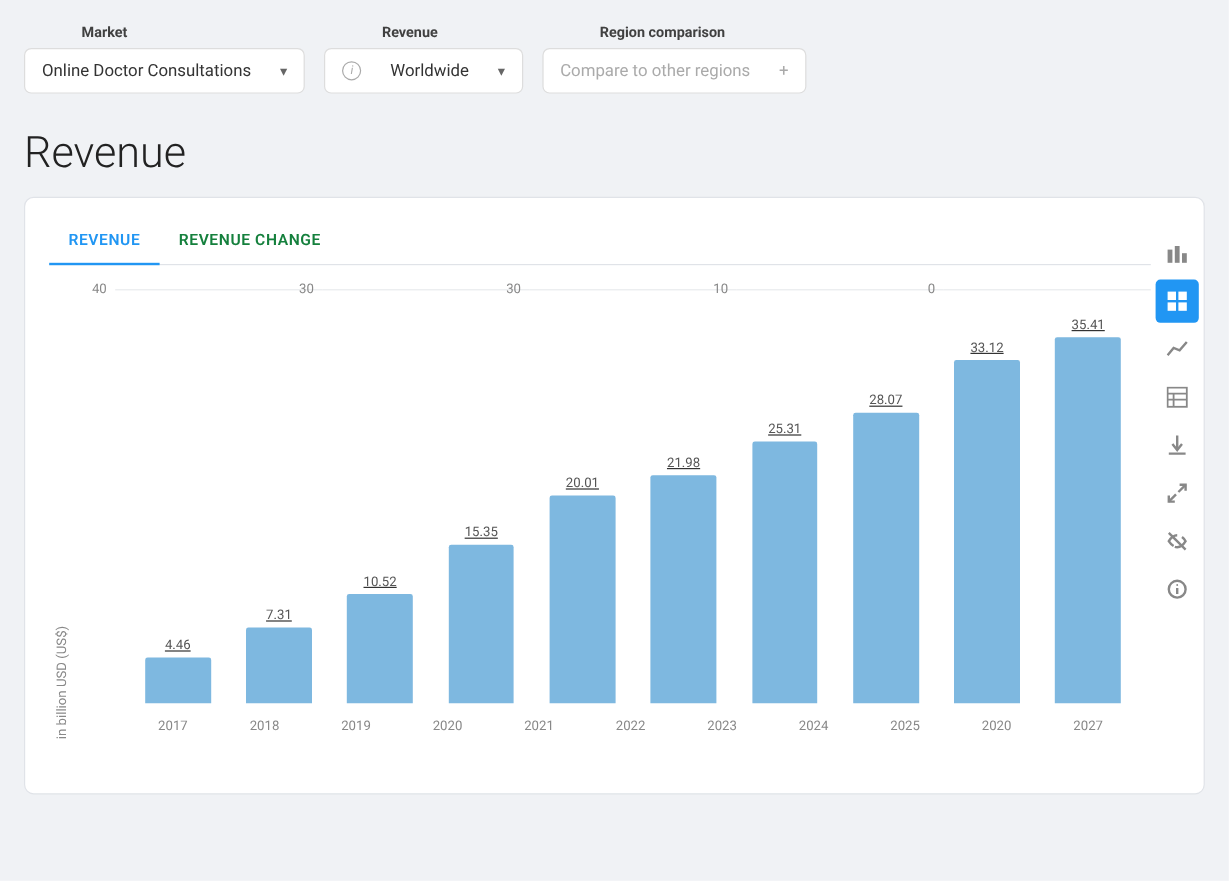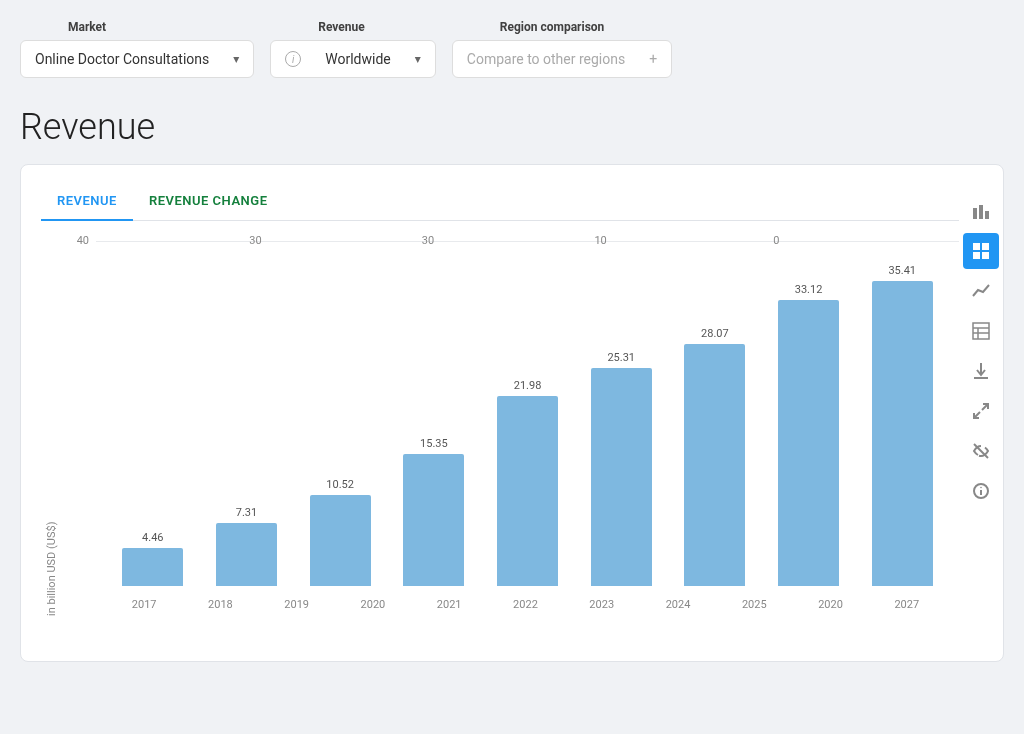--- a/index.html
+++ b/index.html
@@ -177,20 +177,21 @@
     }
 
     .bar-group {
       flex: 1;
       display: flex;
       flex-direction: column;
       align-items: center;
       height: 100%;
       justify-content: flex-end;
       position: relative;
+      text-decoration: underline;
     }
 
     .bar-value {
       font-size: 11px;
       color: #555;
       margin-bottom: 4px;
       font-weight: 400;
     }
 
     .bar {
@@ -322,20 +323,24 @@
               <div class="bar-value">7.31</div>
               <div class="bar" style="height: 18.275%;"></div>
             </div>
             <div class="bar-group">
               <div class="bar-value">10.52</div>
               <div class="bar" style="height: 26.3%;"></div>
             </div>
             <div class="bar-group">
               <div class="bar-value">15.35</div>
               <div class="bar" style="height: 38.375%;"></div>
+            </div>
+            <div class="bar-group">
+              <div class="bar-value">20.01</div>
+              <div class="bar" style="height: 50.025%;"></div>
             </div>
             <div class="bar-group">
               <div class="bar-value">21.98</div>
               <div class="bar" style="height: 54.95%;"></div>
             </div>
             <div class="bar-group">
               <div class="bar-value">25.31</div>
               <div class="bar" style="height: 63.275%;"></div>
             </div>
             <div class="bar-group">

